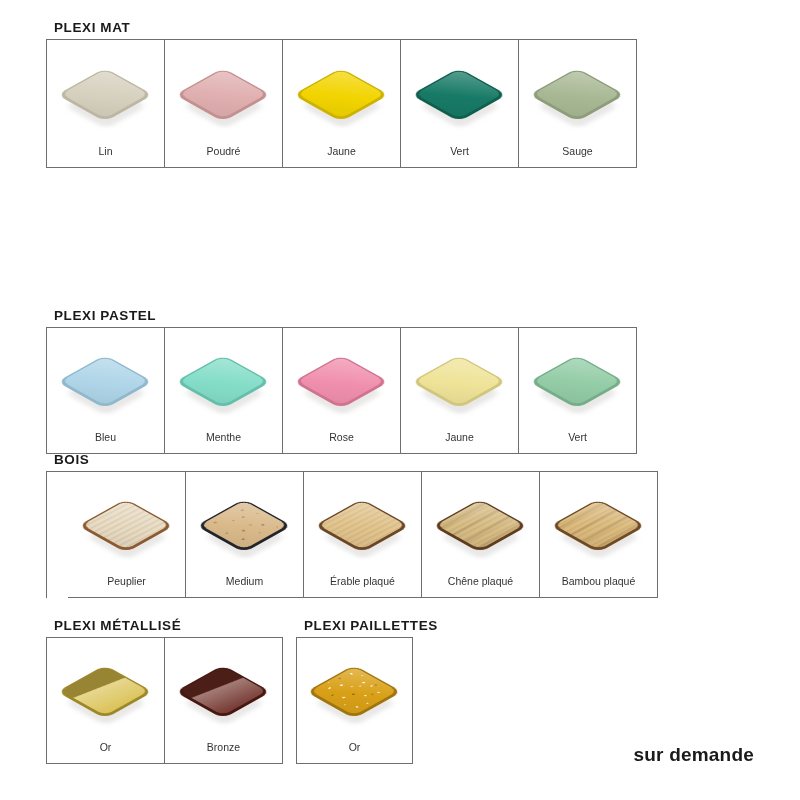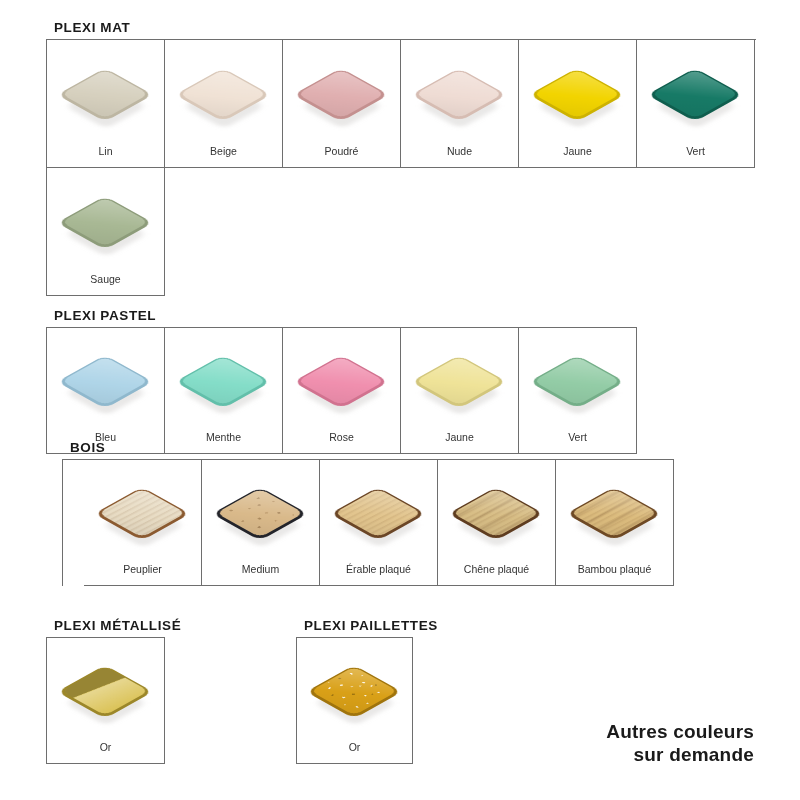--- a/index.html
+++ b/index.html
@@ -234,54 +234,28 @@
               <div class="sheen"></div>
             </div>
           </div>
         </div>
         <div class="cell-label">Lin</div>
       </div>
       <div class="cell" style="width: 118px; height: 128px;">
         <div class="swatch-stage">
           <div class="tile-wrap">
             <div class="tile-shadow" style="background: rgba(120, 115, 110, 0.55);"></div>
-            <div class="tile-edge" style="background: rgb(217, 200, 185); box-shadow: rgb(217, 200, 185) 0px 0px 0px 3px;"></div>
-            <div class="tile">
-              <div class="tile-face" style="background: rgb(240, 226, 213);"></div>
-              <div class="sheen"></div>
-            </div>
-          </div>
-        </div>
-        <div class="cell-label">Beige</div>
-      </div>
-      <div class="cell" style="width: 118px; height: 128px;">
-        <div class="swatch-stage">
-          <div class="tile-wrap">
-            <div class="tile-shadow" style="background: rgba(120, 115, 110, 0.55);"></div>
             <div class="tile-edge" style="background: rgb(196, 144, 143); box-shadow: rgb(196, 144, 143) 0px 0px 0px 3px;"></div>
             <div class="tile">
               <div class="tile-face" style="background: rgb(224, 175, 176);"></div>
               <div class="sheen"></div>
             </div>
           </div>
         </div>
         <div class="cell-label">Poudré</div>
-      </div>
-      <div class="cell" style="width: 118px; height: 128px;">
-        <div class="swatch-stage">
-          <div class="tile-wrap">
-            <div class="tile-shadow" style="background: rgba(120, 115, 110, 0.55);"></div>
-            <div class="tile-edge" style="background: rgb(214, 188, 178); box-shadow: rgb(214, 188, 178) 0px 0px 0px 3px;"></div>
-            <div class="tile">
-              <div class="tile-face" style="background: rgb(239, 220, 212);"></div>
-              <div class="sheen"></div>
-            </div>
-          </div>
-        </div>
-        <div class="cell-label">Nude</div>
       </div>
       <div class="cell" style="width: 118px; height: 128px;">
         <div class="swatch-stage">
           <div class="tile-wrap">
             <div class="tile-shadow" style="background: rgba(120, 115, 110, 0.55);"></div>
             <div class="tile-edge" style="background: rgb(205, 178, 0); box-shadow: rgb(205, 178, 0) 0px 0px 0px 3px;"></div>
             <div class="tile">
               <div class="tile-face" style="background: rgb(242, 212, 0);"></div>
               <div class="sheen"></div>
             </div>
@@ -382,21 +356,21 @@
               <div class="tile-face" style="background: rgb(147, 204, 166);"></div>
               <div class="sheen"></div>
             </div>
           </div>
         </div>
         <div class="cell-label">Vert</div>
       </div>
     </div>
 </div>
 
-<div class="section" style="left:46px; top:440px;margin-left:16px;">
+<div class="section" style="left:46px; top:452px;">
   <div class="section-title">BOIS</div>
   <div class="grid" style="max-width: 709.2px; padding-left: 21px;">
       <div class="cell" style="width: 118px; height: 126px;">
         <div class="swatch-stage">
           <div class="tile-wrap">
             <div class="tile-shadow" style="background: rgba(120, 115, 110, 0.55);"></div>
             <div class="tile-edge" style="background: rgb(139, 90, 48); box-shadow: rgb(139, 90, 48) 0px 0px 0px 3px;"></div>
             <div class="tile">
               <div class="tile-face" style="background: rgb(232, 220, 196);"></div>
               <div class="grain-lines"></div>
@@ -476,20 +450,34 @@
             <div class="tile-shadow" style="background: rgba(120, 115, 110, 0.55);"></div>
             <div class="tile-edge" style="background: rgb(156, 135, 41); box-shadow: rgb(156, 135, 41) 0px 0px 0px 3px;"></div>
             <div class="tile">
               <div class="tile-face" style="background: rgb(216, 190, 74);"></div>
               <div class="gloss"></div>
               <div class="gloss-light"></div>
             </div>
           </div>
         </div>
         <div class="cell-label">Or</div>
+      </div>
+      <div class="cell" style="width: 118px; height: 126px;">
+        <div class="swatch-stage">
+          <div class="tile-wrap">
+            <div class="tile-shadow" style="background: rgba(120, 115, 110, 0.55);"></div>
+            <div class="tile-edge" style="background: rgb(69, 23, 16); box-shadow: rgb(69, 23, 16) 0px 0px 0px 3px;"></div>
+            <div class="tile">
+              <div class="tile-face" style="background: rgb(107, 42, 34);"></div>
+              <div class="gloss"></div>
+              <div class="gloss-light"></div>
+            </div>
+          </div>
+        </div>
+        <div class="cell-label">Bronze</div>
       </div>
     </div>
 </div>
 
 <div class="section" style="left:296px; top:618px;">
   <div class="section-title">PLEXI PAILLETTES</div>
   <div class="grid" style="max-width: 233.2px;">
       <div class="cell" style="width: 116px; height: 126px;">
         <div class="swatch-stage">
           <div class="tile-wrap">
@@ -501,15 +489,14 @@
               <div class="sheen"></div>
             </div>
           </div>
         </div>
         <div class="cell-label">Or</div>
       </div>
     </div>
 </div>
 
 <div class="footnote">
-  <div>Autres couleurs</div>
   <div>sur demande</div>
 </div>
 
 </body></html>

